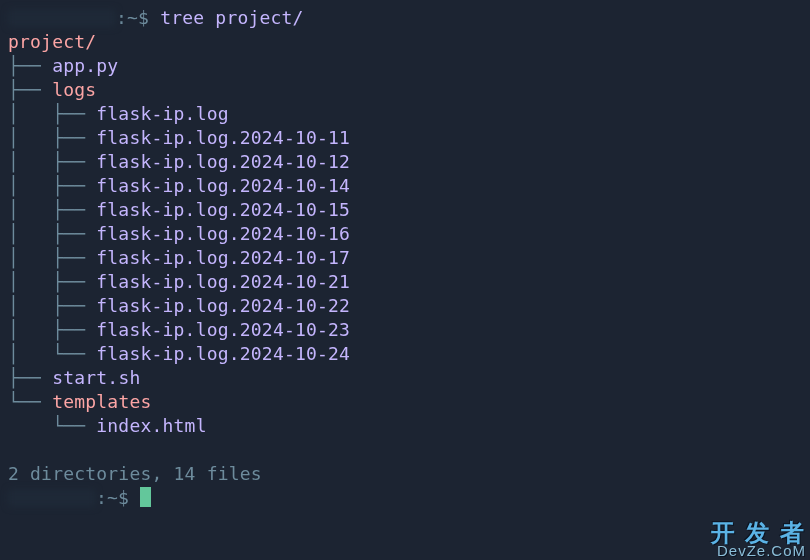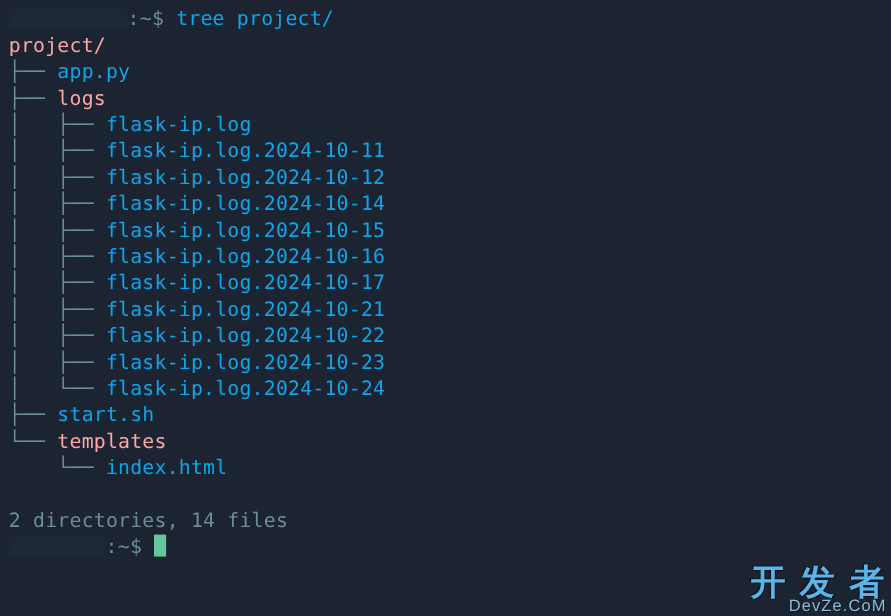--- a/index.html
+++ b/index.html
@@ -14,21 +14,21 @@
     font-family: "DejaVu Sans Mono", "Menlo", "Consolas", monospace;
     font-size: 18px;
     line-height: 24px;
     color: #d6e2e0;
     padding: 6px 8px 8px 8px;
     white-space: pre;
     letter-spacing: 0.2px;
   }
   .c-dim     { color: #6d8b9c; }   
   .c-blue    { color: #fca5a5; }   
-  .c-green   { color: #0ea5e9; }
+  .c-green   { color: #c4b5fd; }
   .obscured {
     display: inline-block;
     width: 108px;
     height: 18px;
     vertical-align: -3px;
     background: #1e2937;
     filter: blur(3px);
     border-radius: 2px;
   }
   .obscured.small { width: 88px; }
@@ -42,21 +42,21 @@
   .watermark {
     position: absolute;
     right: 4px;
     bottom: 2px;
     font-family: sans-serif;
     text-align: right;
     line-height: 1;
     pointer-events: none;
   }
   .watermark .wm-top {
-    font-size: 32px;
+    font-size: 24px;
     font-weight: 700;
     color: #5bb3e6;
     text-shadow: 1px 1px 0 #0b1320, -1px -1px 0 #0b1320;
     letter-spacing: 2px;
   }
   .watermark .wm-bot {
     font-size: 15px;
     color: #8bbed8;
     text-shadow: 1px 1px 0 #0b1320;
     letter-spacing: 1px;

